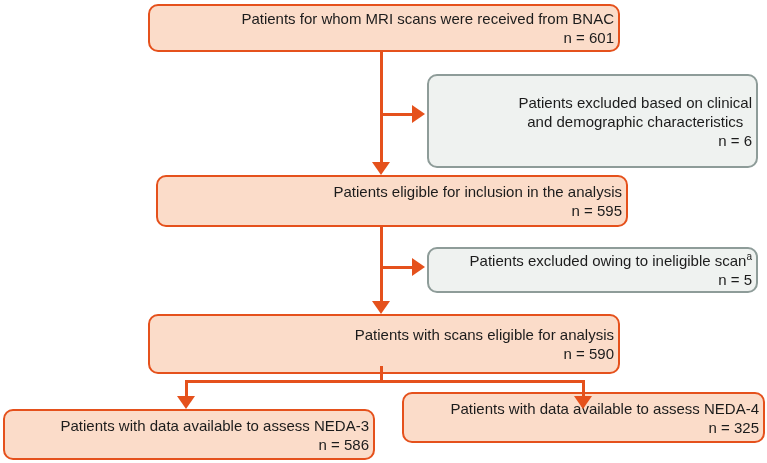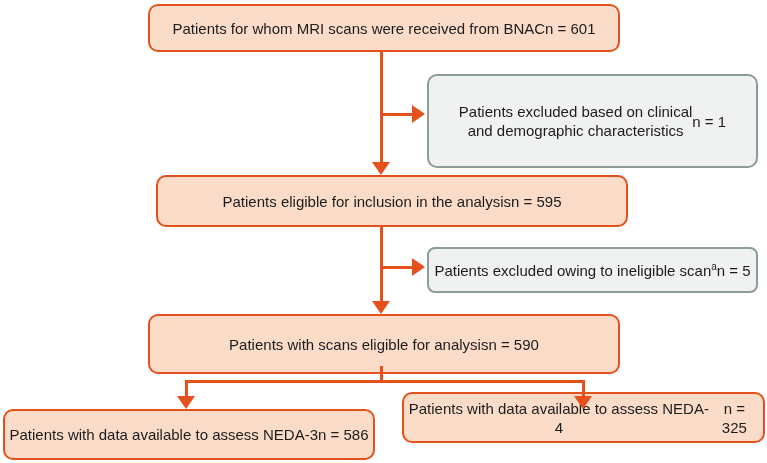--- a/index.html
+++ b/index.html
@@ -9,22 +9,22 @@
     height: 463px;
     background: #ffffff;
     font-family: "Liberation Sans", sans-serif;
     color: #1c1c1c;
     overflow: hidden;
   }
   .node {
     position: absolute;
     box-sizing: border-box;
     display: flex;
-    flex-direction: row;
-    align-items: center;
+    flex-direction: column;
+    align-items: flex-end;
     justify-content: center;
     text-align: center;
     border-radius: 10px;
     font-size: 15px;
     line-height: 19px;
     padding: 2px 4px;
   }
   .node.primary {
     border: 2.5px solid #e5511c;
     background: #fbdcc9;
@@ -33,21 +33,21 @@
     border: 2px solid #8e9c99;
     background: #eff2f0;
   }
   .n-line { font-weight: normal; }
   sup { font-size: 10px; line-height: 0; }
 
   
   #node-received          { left: 148px; top: 4px;   width: 472px; height: 48px; }
   #node-excluded-clinical { left: 427px; top: 74px;  width: 331px; height: 94px; }
   #node-eligible          { left: 156px; top: 175px; width: 472px; height: 52px; }
-  #node-excluded-scan     { left: 427px; top: 247px; width: 331px; height: 46px; border-radius: 8px; }
+  #node-excluded-scan     { left: 427px; top: 247px; width: 331px; height: 46px; }
   #node-scans-eligible    { left: 148px; top: 314px; width: 472px; height: 60px; }
   #node-neda3             { left: 3px;   top: 409px; width: 372px; height: 51px; }
   #node-neda4             { left: 402px; top: 392px; width: 363px; height: 51px; }
 
   
   .vline { position: absolute; width: 3px;  background: #e5511c; }
   .hline { position: absolute; height: 3px; background: #e5511c; }
   .arrow-down {
     position: absolute; width: 0; height: 0;
     border-left: 9px solid transparent;
@@ -83,21 +83,21 @@
   <div class="node primary" id="node-received">
     <div>Patients for whom MRI scans were received from BNAC</div>
     <div class="n-line">n = 601</div>
   </div>
 
   <div class="node excluded" id="node-excluded-clinical">
     <div>
       <span>Patients excluded based on clinical</span><br>
       <span>and demographic characteristics</span>
     </div>
-    <div class="n-line">n = 1</div>
+    <div class="n-line">n = 6</div>
   </div>
 
   <div class="node primary" id="node-eligible">
     <div>Patients eligible for inclusion in the analysis</div>
     <div class="n-line">n = 595</div>
   </div>
 
   <div class="node excluded" id="node-excluded-scan">
     <div>
       <span>Patients excluded owing to ineligible scan</span><sup>a</sup>

